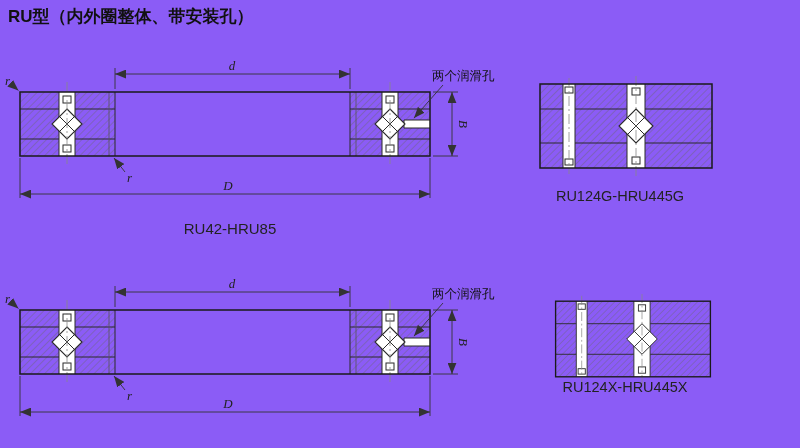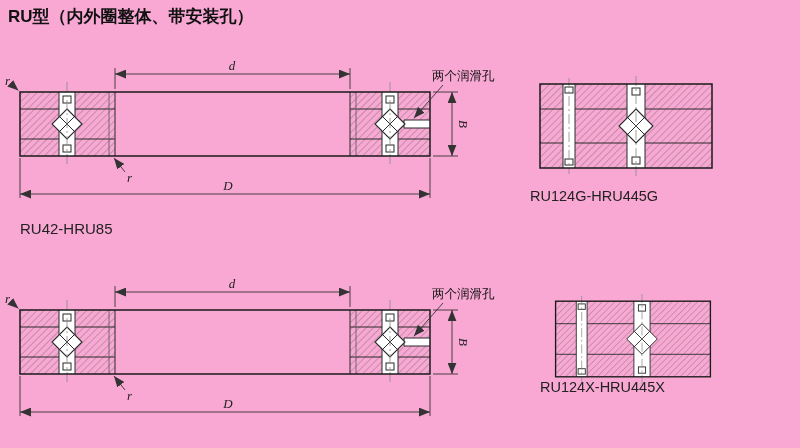--- a/index.html
+++ b/index.html
@@ -1,20 +1,20 @@
 <!DOCTYPE html>
 <html><head>
 <meta charset="utf-8">
 <style>
   html,body{margin:0;padding:0;background:#fff;}
-  .page{position:relative;width:800px;height:448px;background:#f9a8d4;overflow:hidden;
+  .page{position:relative;width:800px;height:448px;background:#8b5cf6;overflow:hidden;
         font-family:"Liberation Sans",sans-serif;}
   .title{position:absolute;left:8px;top:5px;font-size:17px;font-weight:bold;color:#111;}
   .abs{position:absolute;}
-  .part-label{position:absolute;font-size:15px;color:#222;text-align:left;}
+  .part-label{position:absolute;font-size:15px;color:#222;text-align:center;}
   .part-label.small{font-size:14.5px;}
   
   .s{stroke:#2b2b2b;stroke-width:1;fill:none;}
   .thin{stroke:#555;stroke-width:0.8;fill:none;}
   .outline{stroke:#1a1a1a;stroke-width:1.5;fill:none;}
   .white{fill:#fff;stroke:none;}
   .plug{fill:#fff;stroke:#2b2b2b;stroke-width:1;}
   .dia{fill:#fff;stroke:#2b2b2b;stroke-width:1.1;}
   .cl{stroke:#888;stroke-width:0.8;stroke-dasharray:10 3 2 3;fill:none;}
   .dim{stroke:#333;stroke-width:0.9;fill:none;}

